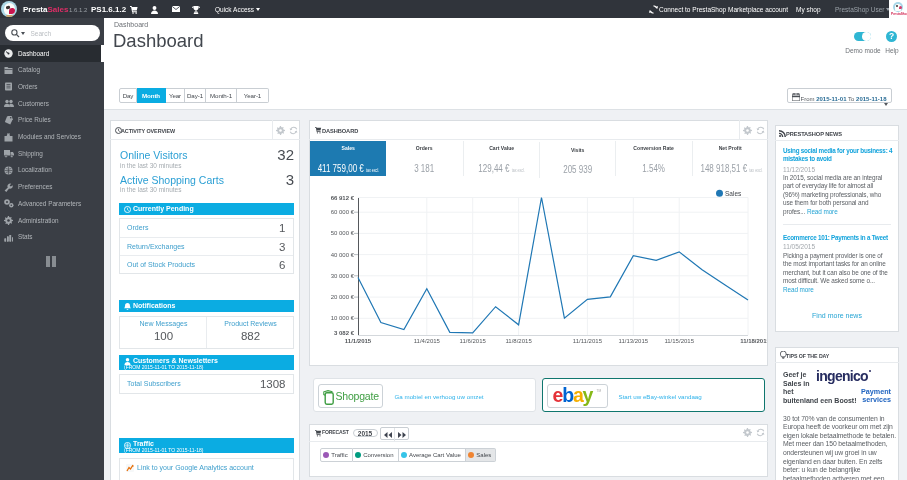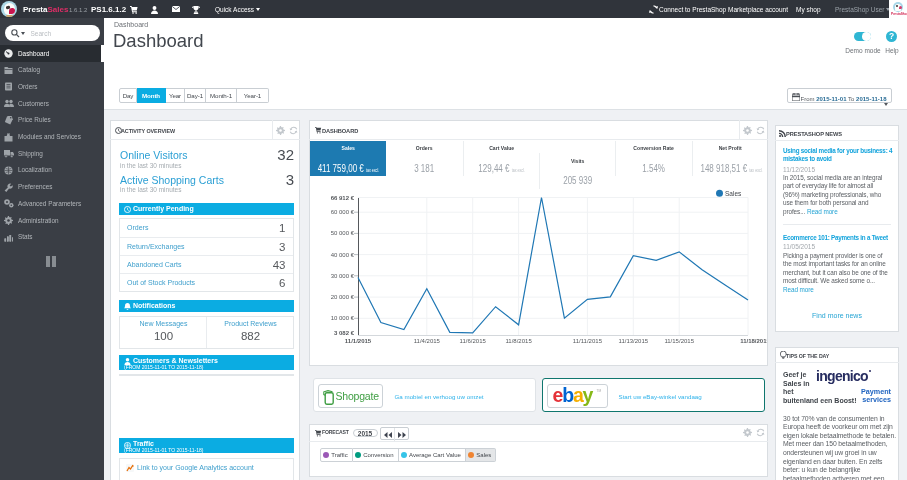--- a/index.html
+++ b/index.html
@@ -235,24 +235,20 @@
 <div class="tbl" style="left:119px;top:217.5px">
   <div class="trow">
       <span class="lbl">Orders</span>
       <span class="val">1</span>
     </div>
   <div class="trow">
       <span class="lbl">Return/Exchanges</span>
       <span class="val">3</span>
     </div>
   <div class="trow">
-      <span class="lbl">Abandoned Carts</span>
-      <span class="val">43</span>
-    </div>
-  <div class="trow">
       <span class="lbl">Out of Stock Products</span>
       <span class="val">6</span>
     </div>
 </div>
 
 <div class="bluebar" style="left:119px;top:300px;height:12px;line-height:12px">
   <svg style="position:absolute;left:5px;top:2.5px" width="7" height="7" viewBox="0 0 8 8">
       <path d="M4 0c1.8 0 2.8 1.3 2.8 3l.4 2.2.8.8H0l.8-.8L1.2 3C1.2 1.3 2.2 0 4 0z" fill="#fff"></path>
       <path d="M3 6.8a1 1 0 0 0 2 0z" fill="#fff"></path>
     </svg>
@@ -268,20 +264,24 @@
 
 <div class="bluebar" style="left:119px;top:355px;height:15px">
   <svg style="position:absolute;left:5px;top:3px" width="7" height="7" viewBox="0 0 8 8">
       <circle cx="4" cy="2" r="2" fill="#fff"></circle>
       <path d="M0.5 8c0-2.2 1.5-3.5 3.5-3.5S7.5 5.8 7.5 8z" fill="#fff"></path>
     </svg>
   <div style="margin-left:14px;line-height:8px;padding-top:1.5px">Customers &amp; Newsletters</div>
   <div style="margin-left:5px;font-size:5px;font-weight:normal;line-height:5px">(FROM 2015-11-01 TO 2015-11-18)</div>
 </div>
 <div class="tbl" style="left:119px;top:374px">
+  <div class="trow">
+      <span class="lbl">Total Subscribers</span>
+      <span class="val">1308</span>
+    </div>
 </div>
 
 <div class="bluebar" style="left:119px;top:438.4px;height:15px">
   <svg style="position:absolute;left:5px;top:3.5px" width="7" height="7" viewBox="0 0 9 9">
       <circle cx="4.5" cy="4.5" r="4" fill="none" stroke="#fff" stroke-width="1"></circle>
       <path d="M.5 4.5h8M4.5.5v8M1.5 2.2c1.8 1.2 4.2 1.2 6 0M1.5 6.8c1.8-1.2 4.2-1.2 6 0" stroke="#fff" stroke-width=".6" fill="none"></path>
     </svg>
   <div style="margin-left:14px;line-height:8px;padding-top:1.5px">Traffic</div>
   <div style="margin-left:5px;font-size:5px;font-weight:normal;line-height:5px">(FROM 2015-11-01 TO 2015-11-18)</div>
 </div>
@@ -323,21 +323,21 @@
   <div class="statval" style="color:#fff">411 759,00 € <span style="font-size:4.5px">tax excl.</span></div>
 </div>
 <div class="statcol" style="left:386.3px;top:140.5px;width:76.3px;height:35.5px;border-left:none">
   <div class="statlbl">Orders</div>
     <div class="statval">3 181</div>
 </div>
 <div class="statcol" style="left:462.7px;top:140.5px;width:76.3px;height:35.5px">
   <div class="statlbl">Cart Value</div>
     <div class="statval">129,44 € <span style="font-size:4.5px;color:#b9bec3">tax excl.</span></div>
 </div>
-<div class="statcol" style="left:539px;top:153px;width:76.3px;height:35.5px">
+<div class="statcol" style="left:539px;top:142px;width:76.3px;height:35.5px">
   <div class="statlbl">Visits</div>
     <div class="statval">205 939</div>
 </div>
 <div class="statcol" style="left:615.3px;top:140.5px;width:76.3px;height:35.5px">
   <div class="statlbl">Conversion Rate</div>
     <div class="statval">1.54%</div>
 </div>
 <div class="statcol" style="left:691.7px;top:140.5px;width:75.3px;height:35.5px">
   <div class="statlbl">Net Profit</div>
     <div class="statval">148 918,51 € <span style="font-size:4.5px;color:#b9bec3">tax excl.</span></div>

